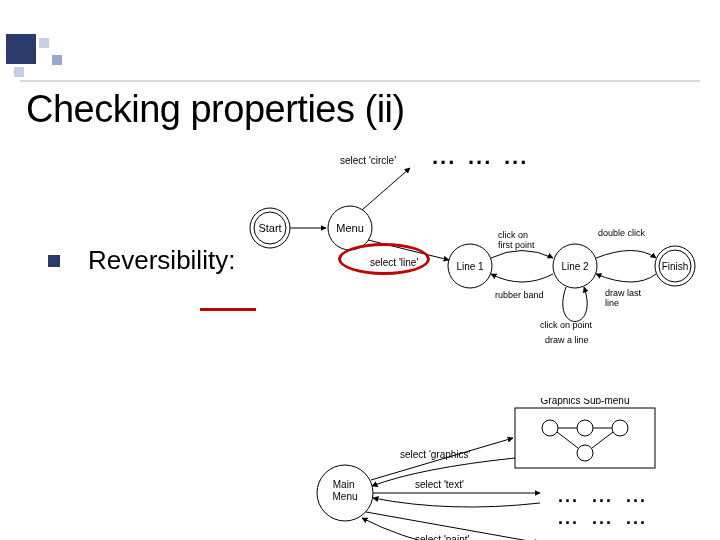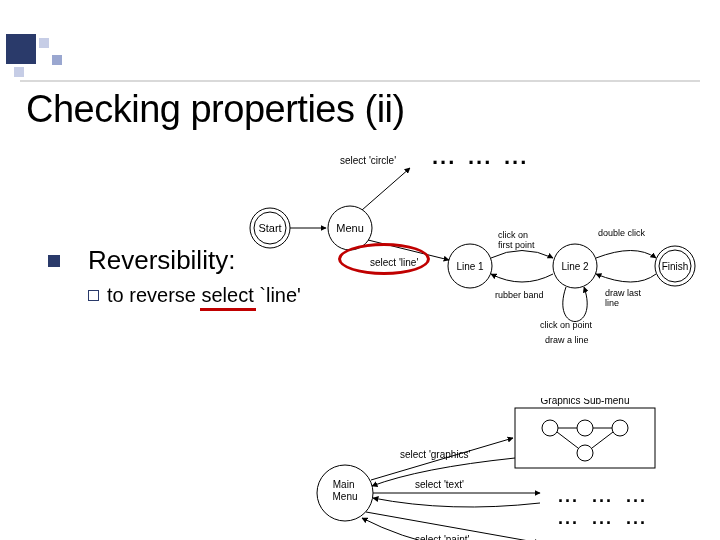--- a/index.html
+++ b/index.html
@@ -148,24 +148,20 @@
   <div class="s3"></div>
 </div>
 <div class="rule"></div>
 
 <div class="title">Checking properties (ii)</div>
 
 <div class="bullet-row">
   <div class="sqbullet"></div>
   <div class="bullet-text">Reversibility:</div>
 </div>
-<div class="sub-row">
-  <div class="sqoutline"></div>
-  <div class="sub-text">to reverse select `line'</div>
-</div>
 <div class="sub-underline"></div>
 
 <svg style="left:240px; top:110px;" width="470" height="210">
   <defs>
     <marker id="arr" viewBox="0 0 10 10" refX="9" refY="5" markerWidth="6" markerHeight="6" orient="auto-start-reverse">
       <path d="M 0 0 L 10 5 L 0 10 z" fill="#000"></path>
     </marker>
   </defs>
 
   <circle cx="30" cy="90" r="20" fill="none" stroke="#000" stroke-width="1"></circle>

